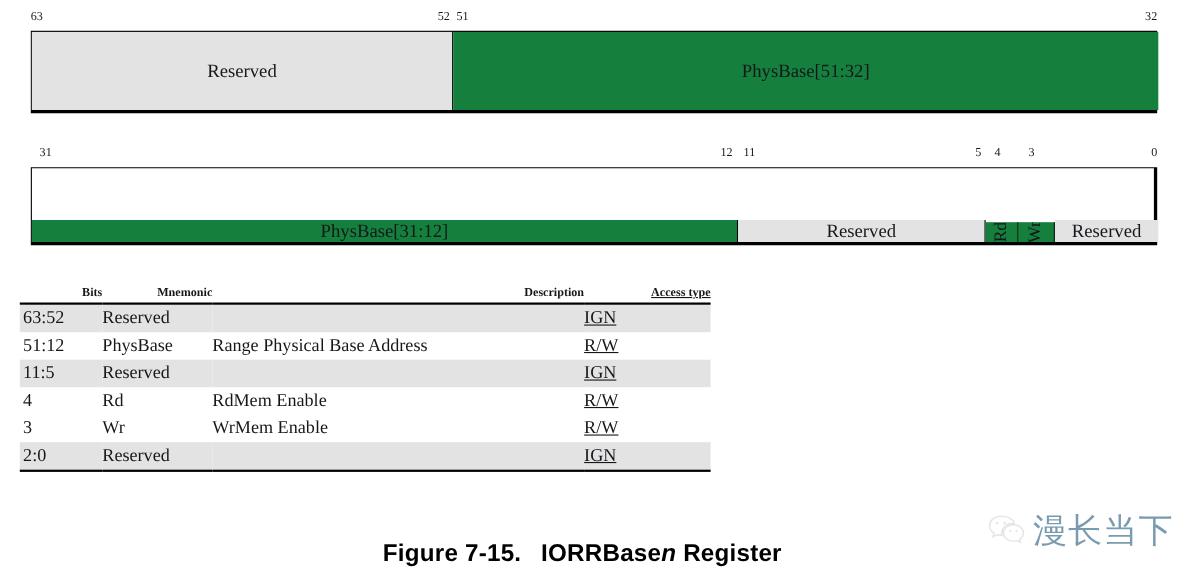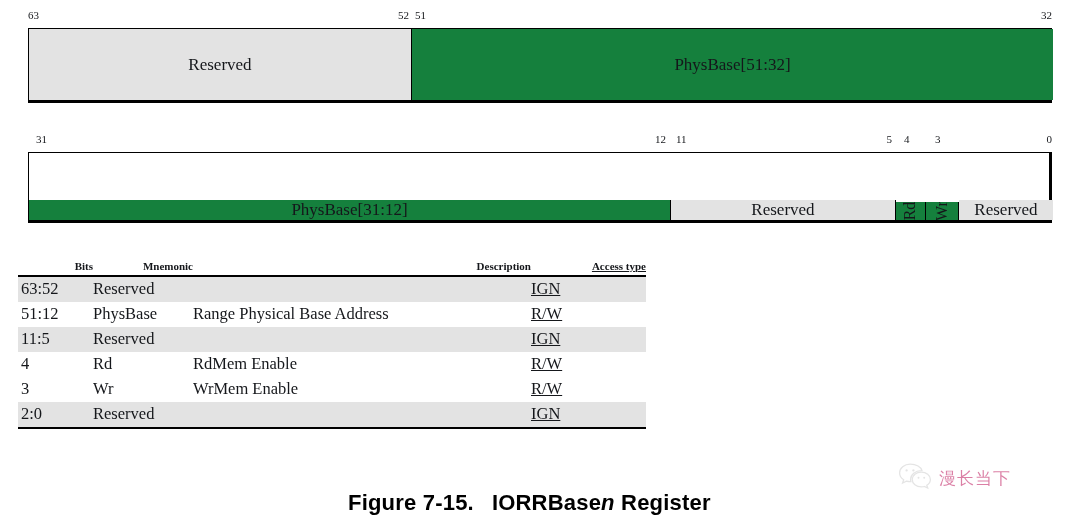--- a/index.html
+++ b/index.html
@@ -99,22 +99,22 @@
   
   .watermark{
     position:absolute;
     display:flex;
     align-items:center;
     gap:7px;
     opacity:.55;
   }
   .wm-text{
     font-family:"DejaVu Sans","Liberation Sans",sans-serif;
-    font-size:17px;
-    color:#be185d;
+    font-size:31px;
+    color:#0c4a6e;
     letter-spacing:1px;
     white-space:nowrap;
   }
 </style>
 </head>
 <body>
 
 <div class="page">
 
   <div class="ruler" id="ruler-row1" style="left:0;top:4px;width:1080px;">

